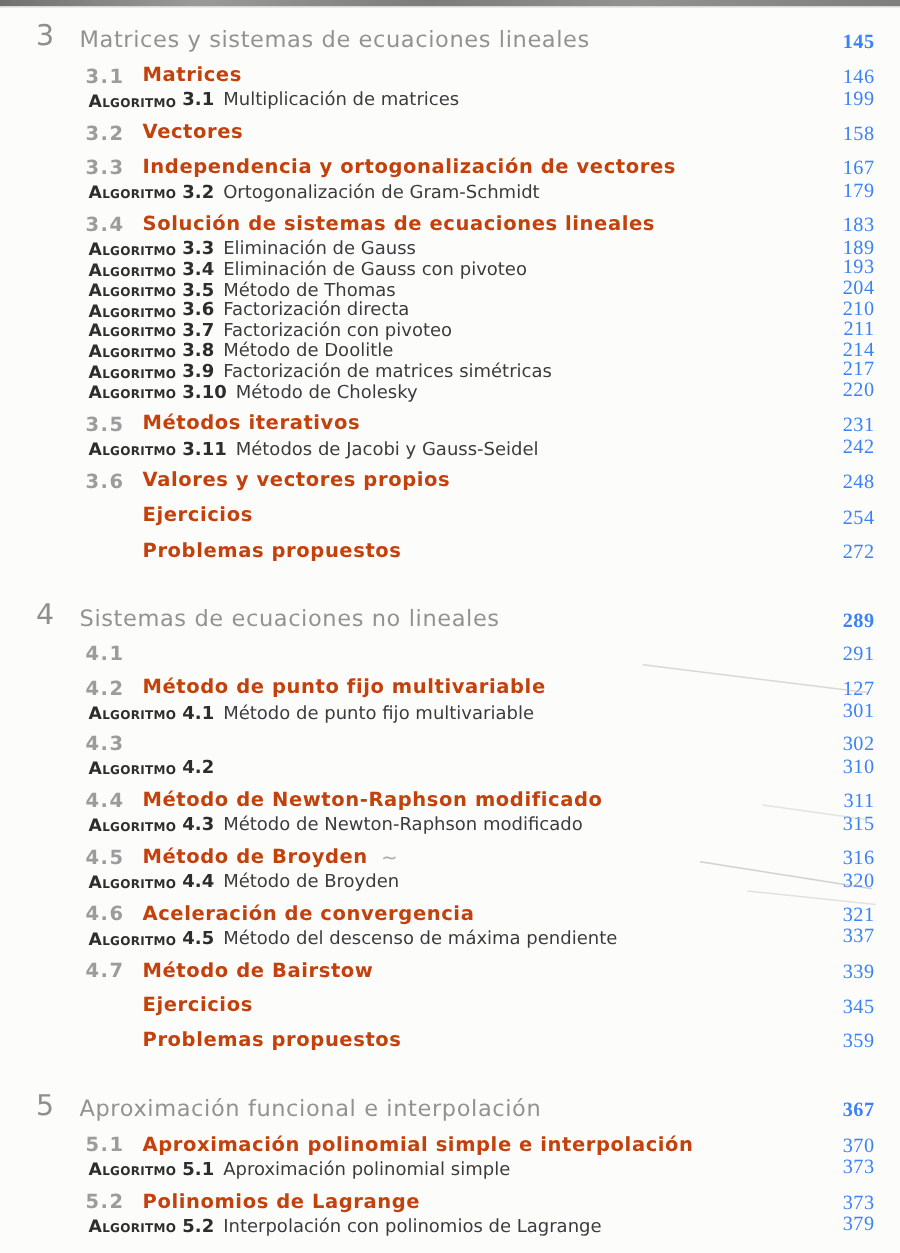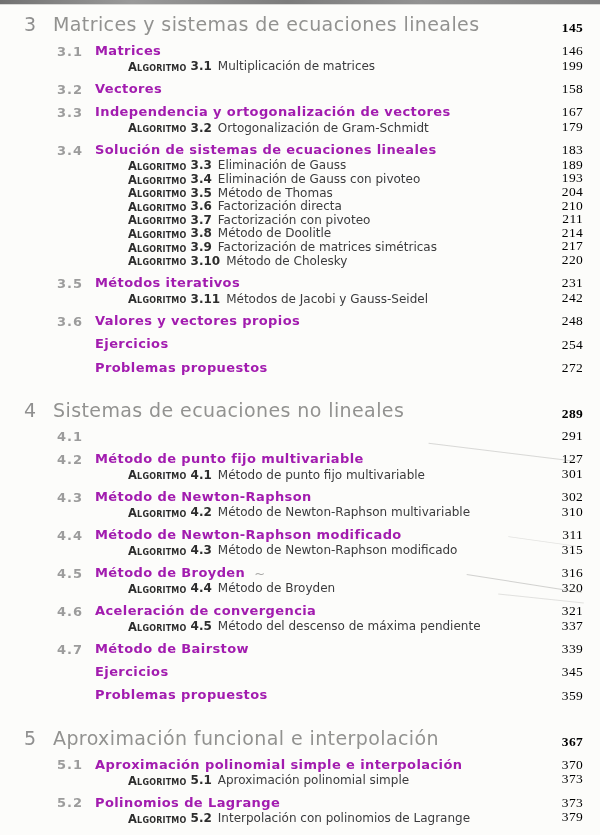--- a/index.html
+++ b/index.html
@@ -17,54 +17,54 @@
   .toc{
     position:absolute;top:0;left:0;right:0;
     padding:15px 17px 0 24px;
     box-sizing:border-box;
   }
   .row{display:flex;align-items:flex-end;}
   .page-num{
     margin-left:auto;
     font-family:"Liberation Serif",serif;
     font-size:13.5px;line-height:1.05;
-    color:#000000;
+    color:#3b82f6;
     letter-spacing:0.3px;
     white-space:nowrap;
     padding-left:10px;
   }
   
   .chapter-block + .chapter-block{margin-top:26px;}
   .chapter-row{margin-bottom:7px;}
   .chapter-row .page-num{font-weight:bold;}
   .ch-num{
     width:29px;flex:none;
     font-size:19px;line-height:1.05;
     color:#8f8f8f;font-weight:400;
   }
   .ch-title{
-    font-size:19px;line-height:1.05;
+    font-size:15px;line-height:1.05;
     color:#929290;font-weight:400;
     letter-spacing:0.4px;
   }
   
   .section-row{margin-top:8px;margin-bottom:1px;}
   .sec-num{
     flex:none;margin-left:33px;width:38px;
     font-size:13px;line-height:1.05;
     font-weight:bold;color:#9c9c9c;letter-spacing:1px;
   }
   .sec-title{
     font-size:13px;line-height:1.18;
-    font-weight:bold;color:#a21caf;letter-spacing:0.4px;
+    font-weight:bold;color:#c2410c;letter-spacing:0.4px;
     white-space:pre-line;
   }
   .pencil-mark{color:#a8a8a6;font-weight:400;margin-left:9px;font-size:13px;line-height:1;}
   
-  .algo-row{margin-left:104px;height:13.6px;align-items:flex-end;}
+  .algo-row{margin-left:35px;height:13.6px;align-items:flex-end;}
   .algo-label{
     font-variant:small-caps;
     font-weight:bold;font-size:11.5px;line-height:1.05;
     color:#2d2d2d;letter-spacing:0.2px;
   }
   .algo-num{font-weight:bold;font-size:12px;line-height:1.05;color:#2d2d2d;margin:0 6px 0 4px;}
   .algo-title{font-size:12px;line-height:1.05;color:#3b3b3d;}
   
   .artifact{position:absolute;pointer-events:none;}
   .a1{top:452px;left:428px;width:152px;border-top:1px solid rgba(172,172,170,0.45);transform:rotate(7deg);}
@@ -207,27 +207,25 @@
           <span class="page-num">127</span>
         </div>
         <div class="row algo-row">
           <span class="algo-label">Algoritmo</span>
           <span class="algo-num">4.1</span>
           <span class="algo-title">Método de punto fijo multivariable</span>
           <span class="page-num">301</span>
         </div>
         <div class="row section-row">
           <span class="sec-num">4.3</span>
-          <span class="sec-title">Método de Newton-Raphson</span>
           <span class="page-num">302</span>
         </div>
         <div class="row algo-row">
           <span class="algo-label">Algoritmo</span>
           <span class="algo-num">4.2</span>
-          <span class="algo-title">Método de Newton-Raphson multivariable</span>
           <span class="page-num">310</span>
         </div>
         <div class="row section-row">
           <span class="sec-num">4.4</span>
           <span class="sec-title">Método de Newton-Raphson modificado</span>
           <span class="page-num">311</span>
         </div>
         <div class="row algo-row">
           <span class="algo-label">Algoritmo</span>
           <span class="algo-num">4.3</span>

